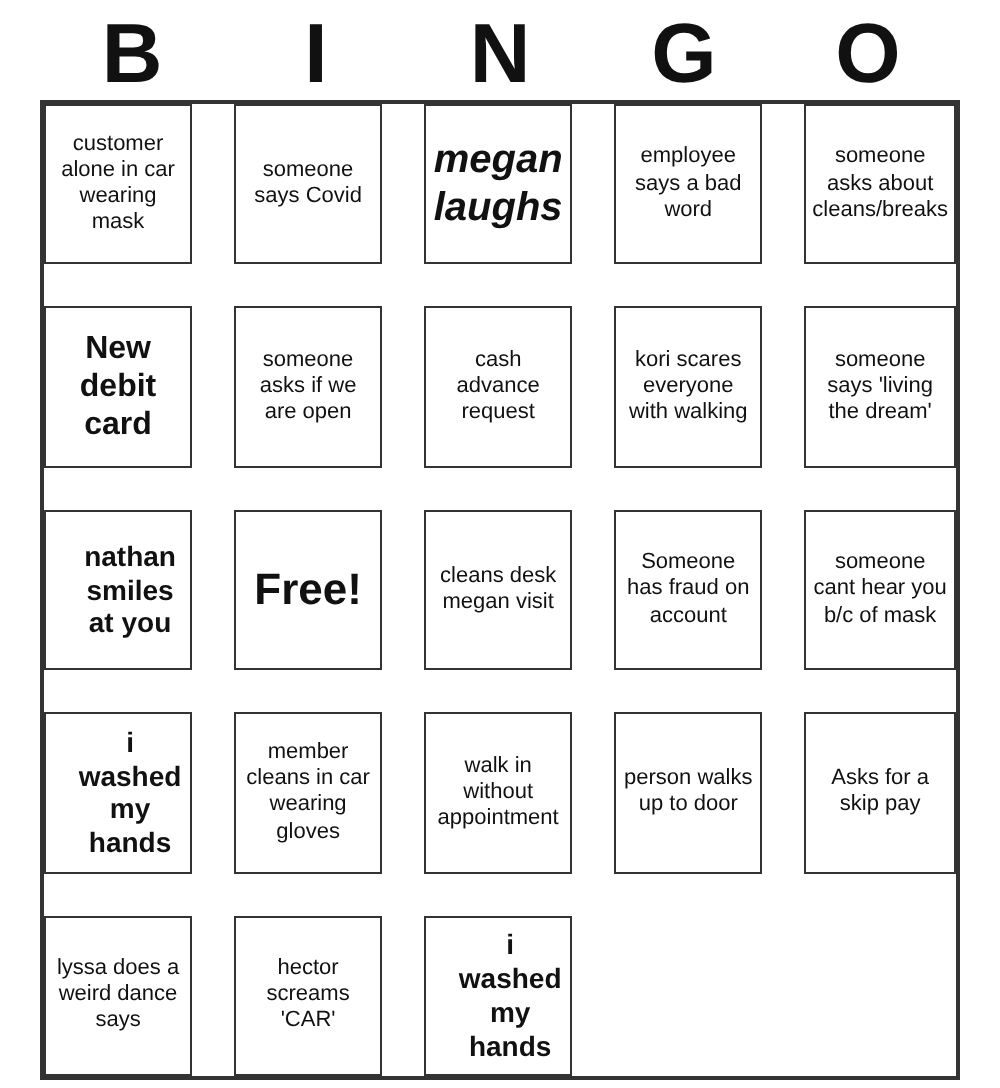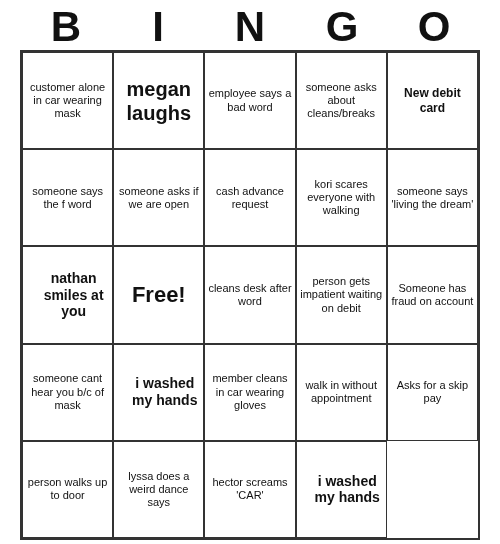--- a/index.html
+++ b/index.html
@@ -28,80 +28,81 @@
       text-align: center;
       line-height: 1;
     }
     .bingo-grid {
       display: grid;
       grid-template-columns: repeat(5, 1fr);
       grid-template-rows: repeat(5, 1fr);
       width: 460px;
       height: 490px;
       border: 2px solid #333;
+      gap: 21px;
     }
     .cell {
       border: 1px solid #333;
       display: flex;
       align-items: center;
       justify-content: center;
       text-align: center;
       padding: 3px;
       font-size: 11px;
       line-height: 1.2;
       color: #111;
       background: #fff;
     }
     .cell.large-text {
-      font-size: 12px;
+      font-size: 16px;
       font-weight: bold;
     }
     .cell.free {
       font-size: 22px;
       font-weight: bold;
     }
     .cell.megan {
       font-size: 20px;
       font-weight: bold;
+      font-style: italic;
     }
     .cell.medium-text {
       font-size: 14px;
       font-weight: bold;
       padding-left: 15px;
     }
   </style>
 </head>
 <body>
 
 <div class="bingo-title">
   <span>B</span>
   <span>I</span>
   <span>N</span>
   <span>G</span>
   <span>O</span>
 </div>
 
 <div class="bingo-grid" id="grid">
     <div class="cell">customer alone in car wearing mask</div>
+    <div class="cell">someone says Covid</div>
     <div class="cell megan">megan laughs</div>
     <div class="cell">employee says a bad word</div>
     <div class="cell">someone asks about cleans/breaks</div>
     <div class="cell large-text">New debit card</div>
-    <div class="cell">someone says the f word</div>
     <div class="cell">someone asks if we are open</div>
     <div class="cell">cash advance request</div>
     <div class="cell">kori scares everyone with walking</div>
     <div class="cell">someone says 'living the dream'</div>
     <div class="cell medium-text">nathan smiles at you</div>
     <div class="cell free">Free!</div>
-    <div class="cell">cleans desk after word</div>
-    <div class="cell">person gets impatient waiting on debit</div>
+    <div class="cell">cleans desk megan visit</div>
     <div class="cell">Someone has fraud on account</div>
     <div class="cell">someone cant hear you b/c of mask</div>
     <div class="cell medium-text">i washed my hands</div>
     <div class="cell">member cleans in car wearing gloves</div>
     <div class="cell">walk in without appointment</div>
+    <div class="cell">person walks up to door</div>
     <div class="cell">Asks for a skip pay</div>
-    <div class="cell">person walks up to door</div>
     <div class="cell">lyssa does a weird dance says</div>
     <div class="cell">hector screams 'CAR'</div>
     <div class="cell medium-text">i washed my hands</div>
   </div>
 
 </body></html>

